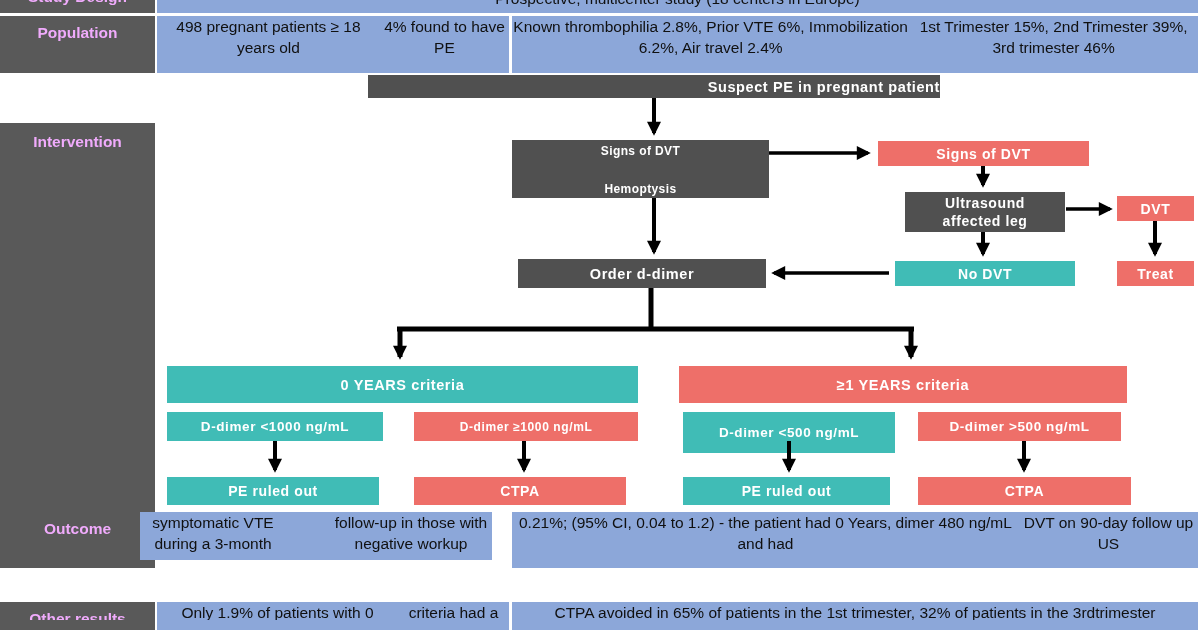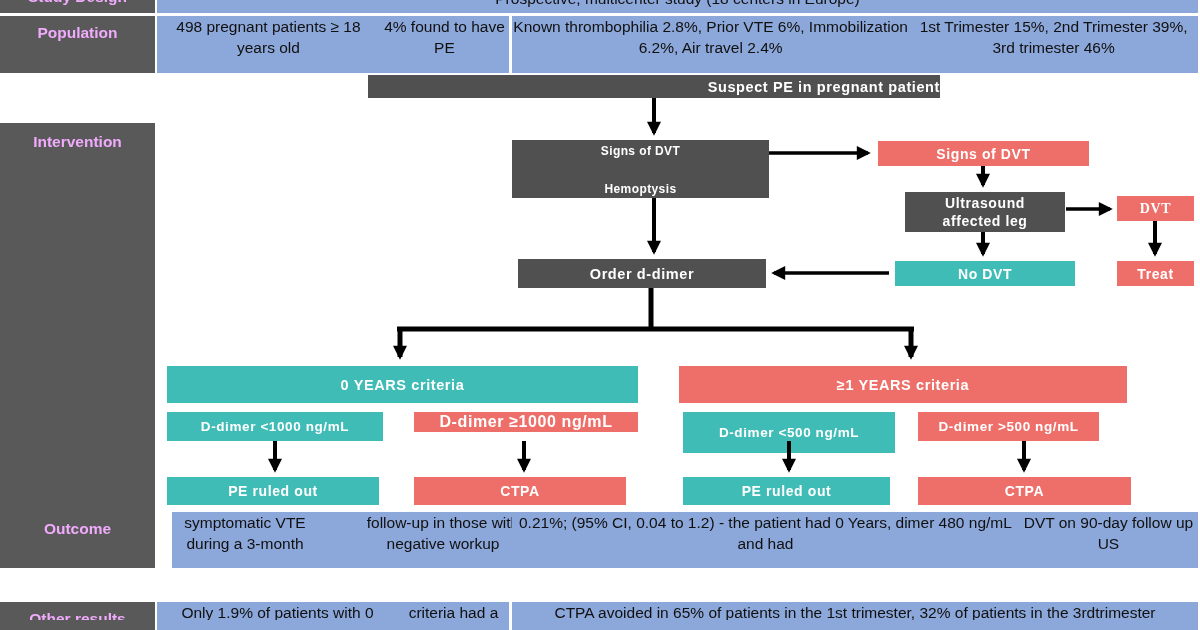--- a/index.html
+++ b/index.html
@@ -60,48 +60,48 @@
   <span style="font-size:12px;">Hemoptysis</span>
   <span style="font-size:12.5px;">PE is most likely diagnosis</span>
 </div>
 <div class="fc coral" style="left:878px;top:141px;width:211px;height:25px;font-size:14px;">
   <span>Signs of DVT</span>
 </div>
 <div class="fc dark" style="left:905px;top:192px;width:160px;height:40px;font-size:14px;line-height:18px;">
   <span>Ultrasound</span>
   <span>affected leg</span>
 </div>
-<div class="fc coral" style="left:1117px;top:196px;width:77px;height:25px;font-size:14px;font-family:Liberation Serif, serif;">
+<div class="fc coral" style="left:1117px;top:196px;width:77px;height:25px;font-size:14px;">
   <span>DVT</span>
 </div>
 <div class="fc teal" style="left:895px;top:261px;width:180px;height:25px;font-size:14px;">
   <span>No DVT</span>
 </div>
 <div class="fc coral" style="left:1117px;top:261px;width:77px;height:25px;font-size:14px;">
   <span>Treat</span>
 </div>
 <div class="fc dark" style="left:518px;top:259px;width:248px;height:29px;font-size:14.5px;">
   <span>Order d-dimer</span>
 </div>
 <div class="fc teal" style="left:167px;top:366px;width:471px;height:37px;font-size:14.5px;">
   <span>0 YEARS criteria</span>
 </div>
 <div class="fc coral" style="left:679px;top:366px;width:448px;height:37px;font-size:14.5px;">
   <span>≥1 YEARS criteria</span>
 </div>
 <div class="fc teal" style="left:167px;top:412px;width:216px;height:29px;font-size:13.5px;">
   <span>D-dimer &lt;1000 ng/mL</span>
 </div>
-<div class="fc coral" style="left:414px;top:412px;width:224px;height:20px;font-size:16px;">
+<div class="fc coral" style="left:414px;top:412px;width:224px;height:29px;font-size:12px;">
   <span>D-dimer ≥1000 ng/mL</span>
 </div>
 <div class="fc teal" style="left:683px;top:412px;width:212px;height:41px;font-size:13.5px;">
   <span>D-dimer &lt;500 ng/mL</span>
 </div>
-<div class="fc coral" style="left:918px;top:412px;width:181px;height:29px;font-size:13.5px;">
+<div class="fc coral" style="left:918px;top:412px;width:203px;height:29px;font-size:13.5px;">
   <span>D-dimer &gt;500 ng/mL</span>
 </div>
 <div class="fc teal" style="left:167px;top:477px;width:212px;height:28px;font-size:14px;">
   <span>PE ruled out</span>
 </div>
 <div class="fc coral" style="left:414px;top:477px;width:212px;height:28px;font-size:14px;">
   <span>CTPA</span>
 </div>
 <div class="fc teal" style="left:683px;top:477px;width:207px;height:28px;font-size:14px;">
   <span>PE ruled out</span>
@@ -133,21 +133,21 @@
     <line x1="524" y1="441" x2="524" y2="470" stroke-width="4" marker-end="url(#ah)"></line>
     <line x1="789" y1="441" x2="789" y2="470" stroke-width="4" marker-end="url(#ah)"></line>
     <line x1="1024" y1="441" x2="1024" y2="470" stroke-width="4" marker-end="url(#ah)"></line>
   </g>
 </svg>
 
 <div class="abs" style="left:0;top:512px;width:1200px;height:56px;">
   <div class="abs label-cell" style="left:0;top:0;width:155px;height:56px;padding-top:8px;text-align:center;">
     <span>Outcome</span>
   </div>
-  <div class="abs blue-cell" style="left:172px;top:0;width:352px;height:56px;gap:44px;">
+  <div class="abs blue-cell" style="left:140px;top:0;width:352px;height:48px;gap:44px;">
     <div>symptomatic VTE during a 3-month</div>
     <div>follow-up in those with negative workup</div>
   </div>
   <div class="abs blue-cell" style="left:512px;top:0;width:686px;height:56px;">
     <div>0.21%; (95% CI, 0.04 to 1.2) - the patient had 0 Years, dimer 480 ng/mL and had</div>
     <div>DVT on 90-day follow up US</div>
   </div>
 </div>
 
 <div class="abs" style="left:0;top:602px;width:1200px;height:47px;">

